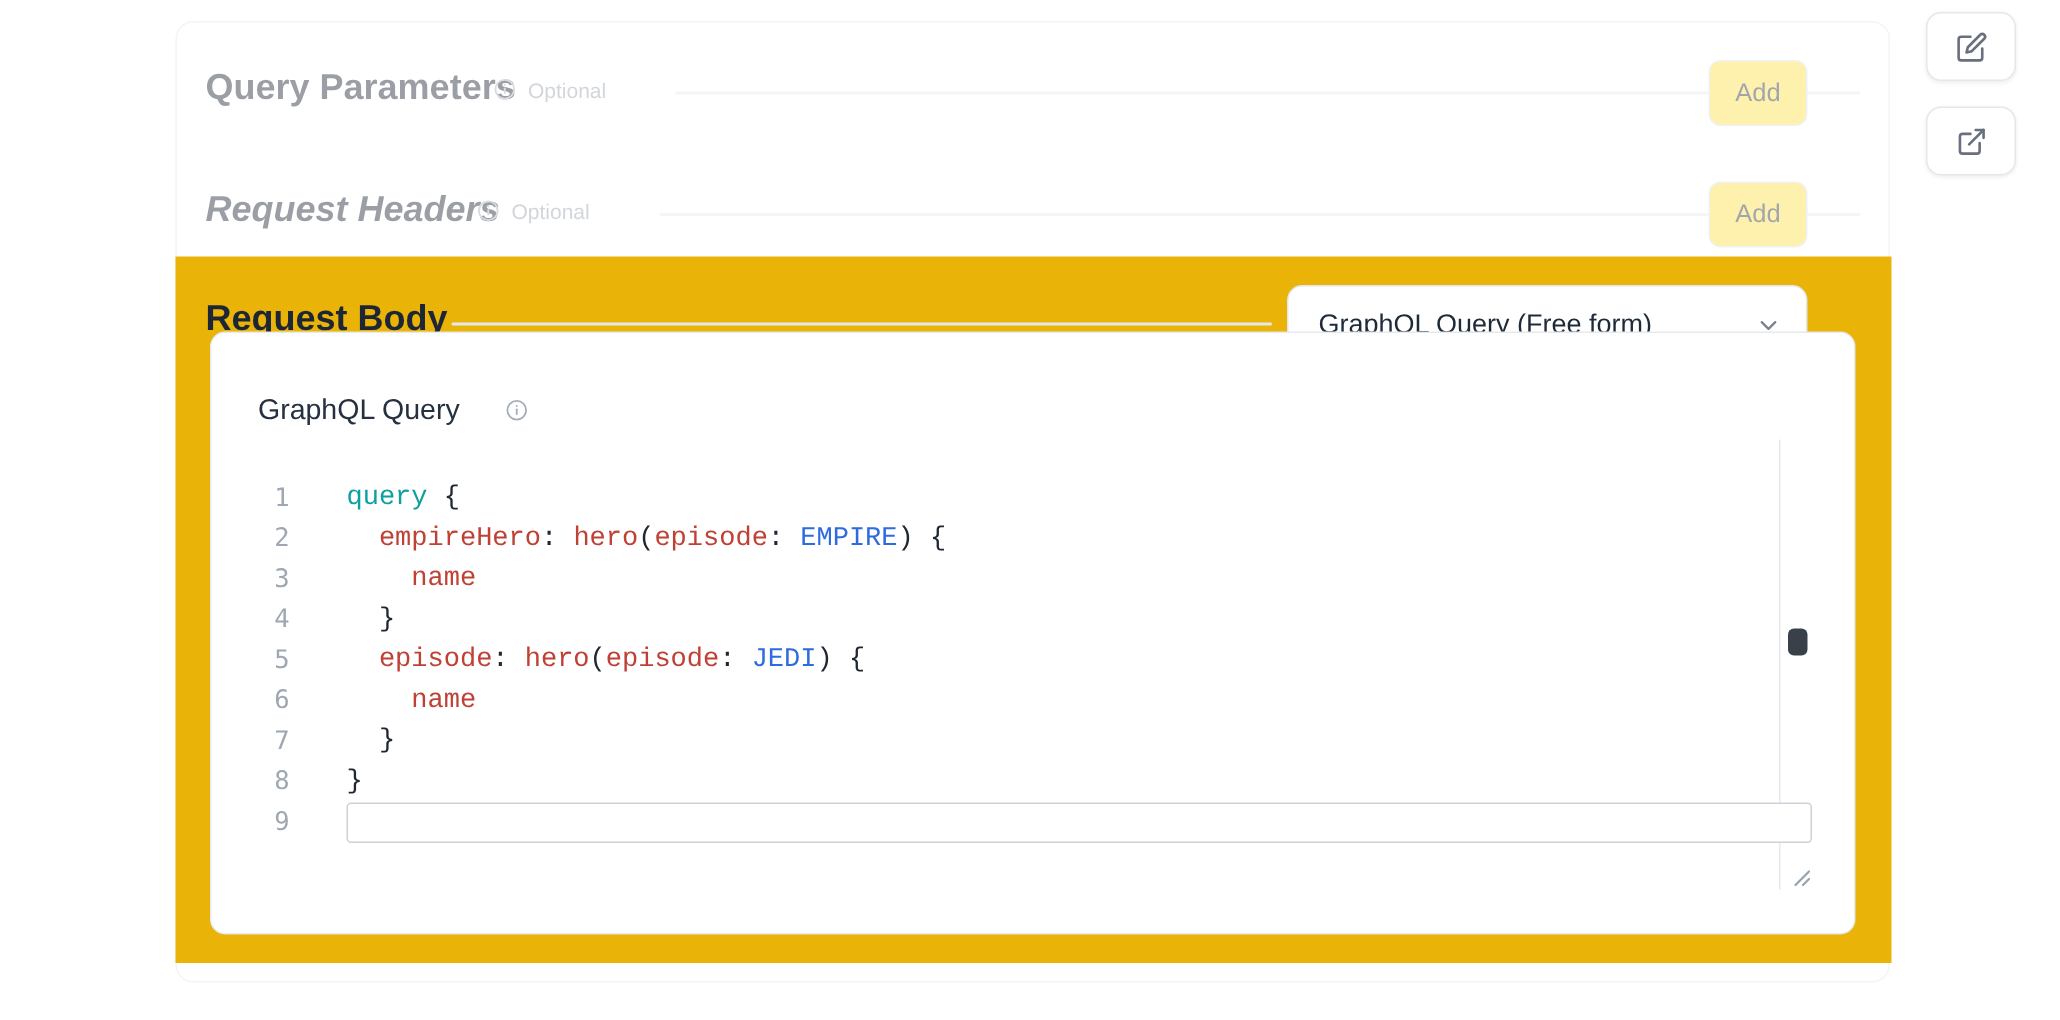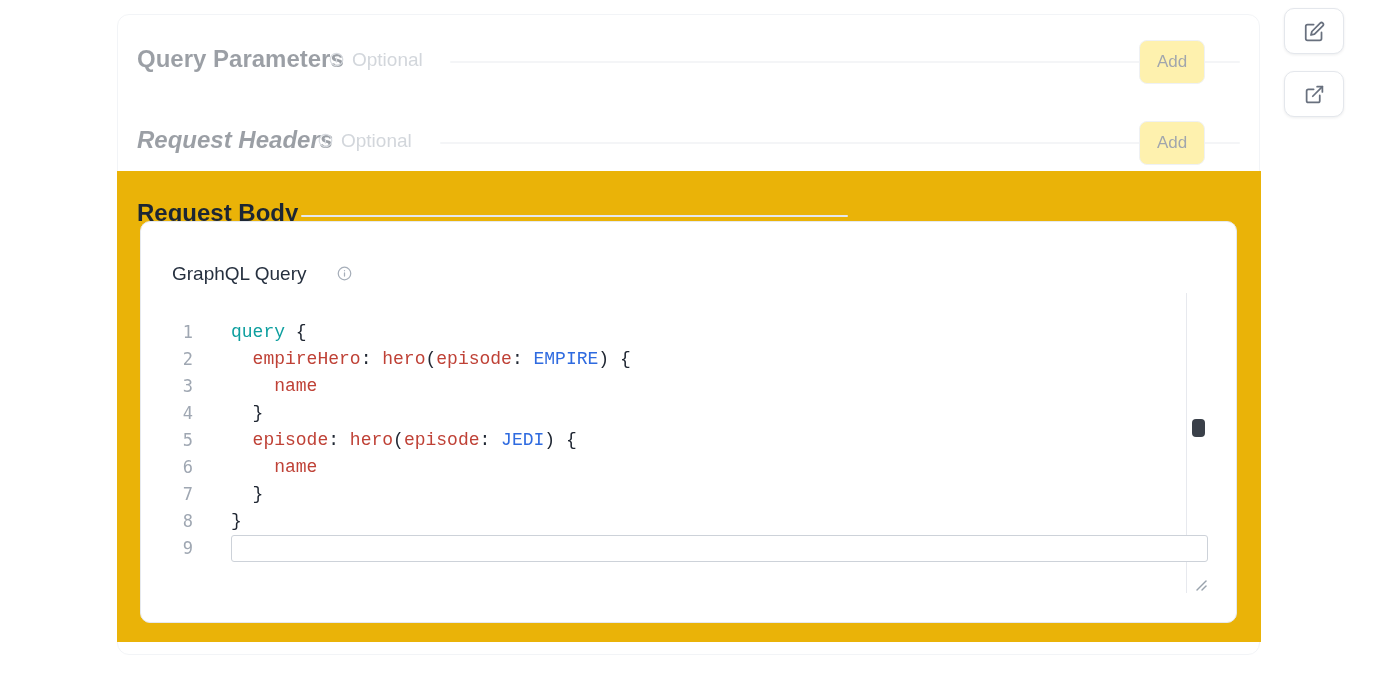--- a/index.html
+++ b/index.html
@@ -14,21 +14,21 @@
   .spotlight{position:absolute;left:117px;top:171px;width:1144px;height:471px;background:#eab308;z-index:3;}
   .fab{position:absolute;z-index:4;width:60px;height:46px;background:#ffffff;border:1px solid #e4e7ec;
        border-radius:10px;box-shadow:0 1px 3px rgba(16,24,40,.08);display:flex;align-items:center;justify-content:center;
        color:#68707e;cursor:pointer;padding:0;}
   .fab svg{width:21px;height:21px;}
 
   .form-card{position:absolute;left:117px;top:14px;width:1143px;height:641px;background:#ffffff;
              border:1.5px solid #e2e6ec;border-radius:12px;box-sizing:border-box;}
 
   .sec-title{position:absolute;margin:0;font-size:24px;font-weight:600;color:#1c2634;line-height:24px;}
-  .optional{position:absolute;font-size:19px;color:#99a2ae;line-height:22px;}
+  .optional{position:absolute;font-size:14px;color:#99a2ae;line-height:22px;}
   .divider{position:absolute;height:2px;background:#e5e8ed;border-radius:1px;}
   .add-btn{position:absolute;width:66px;height:44px;background:#fde047;border:1.5px solid #dbdfe5;
            border-radius:8px;font-family:"Liberation Sans",sans-serif;font-size:17px;color:#2a3544;cursor:pointer;}
   .info-ic{position:absolute;width:15px;height:15px;color:#a6aeb9;display:inline-flex;}
   .info-ic svg{width:15px;height:15px;}
 
   .body-select{position:absolute;left:741px;top:19px;width:347px;height:53px;background:#fff;
                border:1.5px solid #e2e5ea;border-radius:10px;box-sizing:border-box;display:flex;
                align-items:center;padding:0 16px 0 20px;cursor:pointer;}
   .body-select .sel-text{flex:1;font-size:18px;color:#1f2a39;}
@@ -87,20 +87,26 @@
   <div class="divider" style="left:440px;top:142px;width:800px;"></div>
   <button class="add-btn" style="left:1139px;top:121px;">Add</button>
 </div>
 
 <div class="dim-overlay"></div>
 
 <div class="spotlight">
   <h2 class="sec-title" style="left:20px;top:30px;">Request Body</h2>
   <div class="divider" style="left:184px;top:44px;width:547px;"></div>
 
+  <div class="body-select">
+    <span class="sel-text">GraphQL Query (Free form)</span>
+    <svg viewBox="0 0 24 24" fill="none" stroke="currentColor" stroke-width="2" stroke-linecap="round" stroke-linejoin="round">
+      <polyline points="6 9 12 15 18 9"></polyline>
+    </svg>
+  </div>
 
   <div class="editor-card">
     <span class="editor-label">GraphQL Query</span>
     <span class="info-ic editor-label-info">
       <svg viewBox="0 0 24 24" fill="none" stroke="currentColor" stroke-width="2" stroke-linecap="round">
         <circle cx="12" cy="12" r="10"></circle>
           <line x1="12" y1="16" x2="12" y2="11"></line>
           <line x1="12" y1="7.5" x2="12.01" y2="7.5"></line>
       </svg>
     </span>

